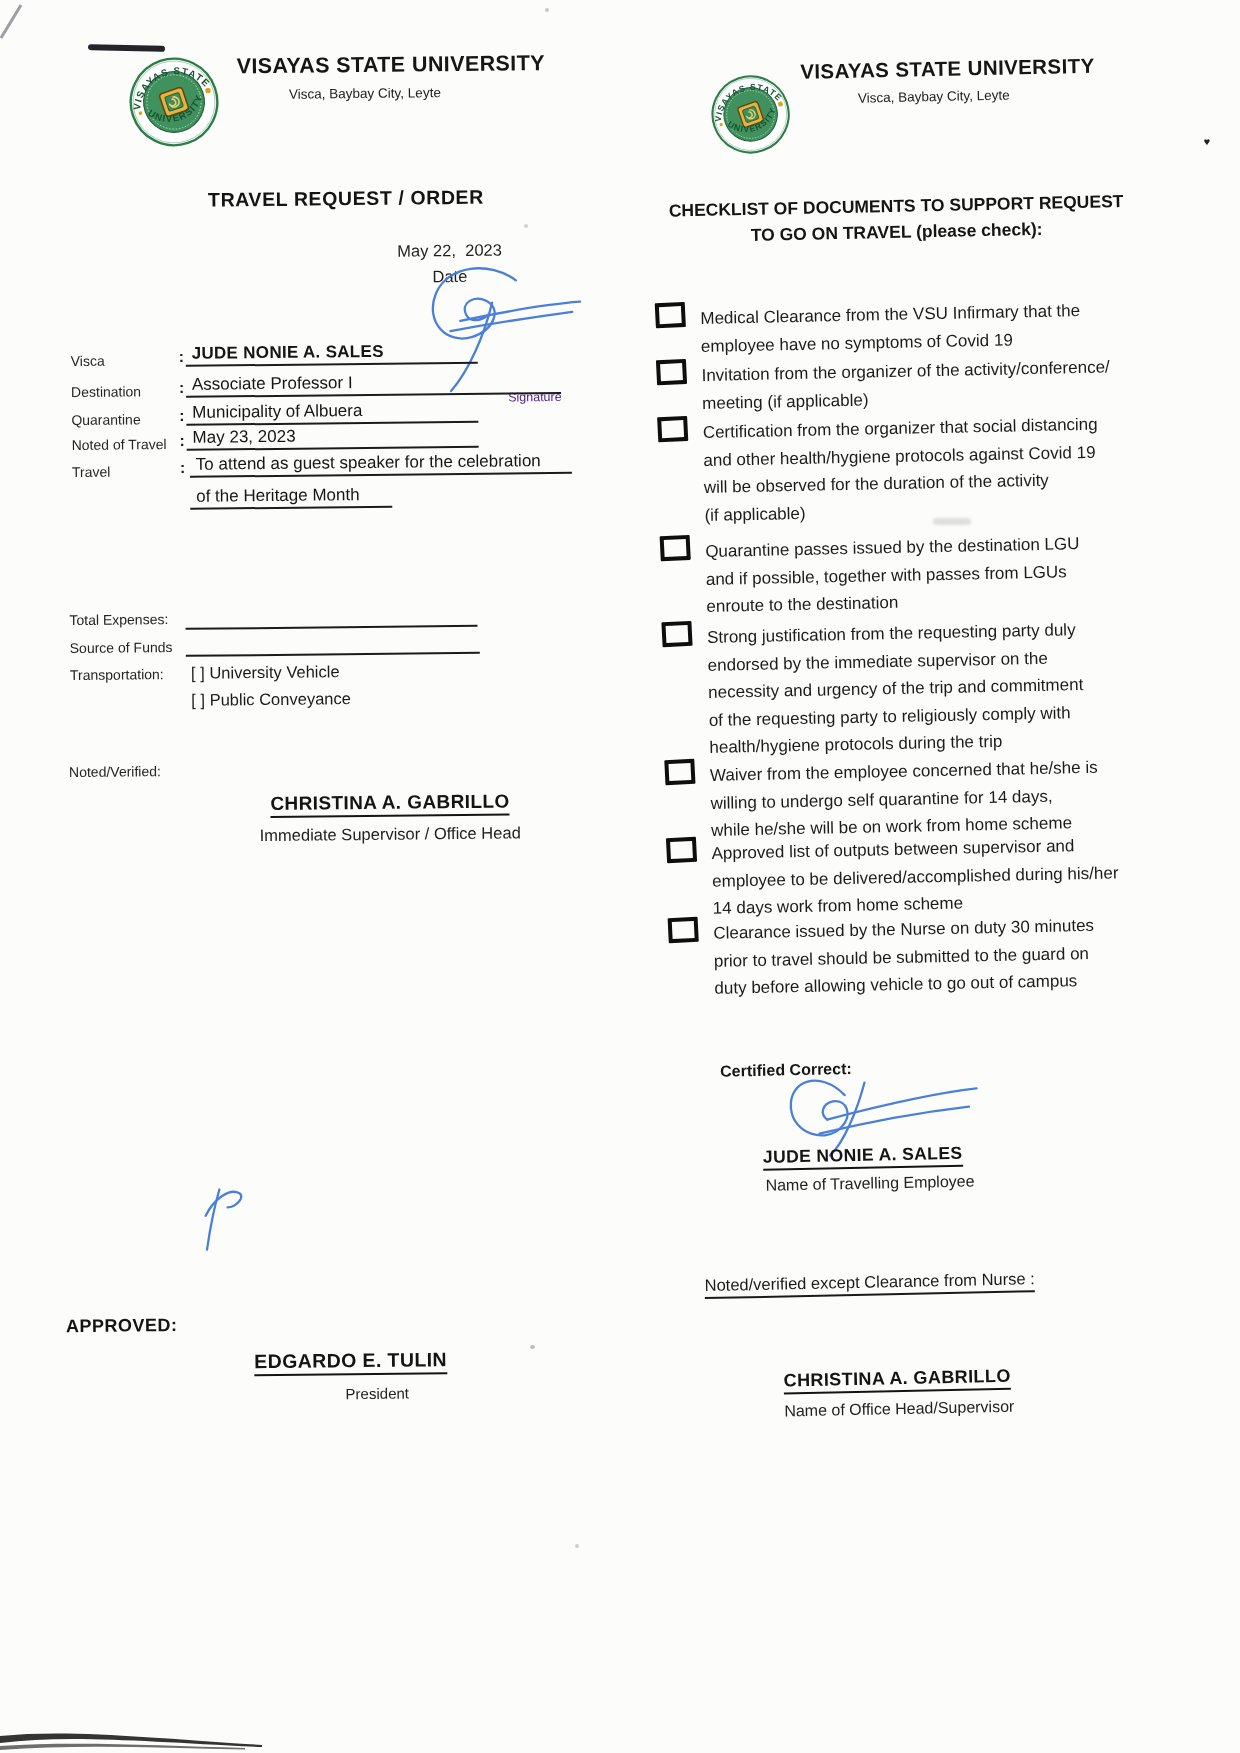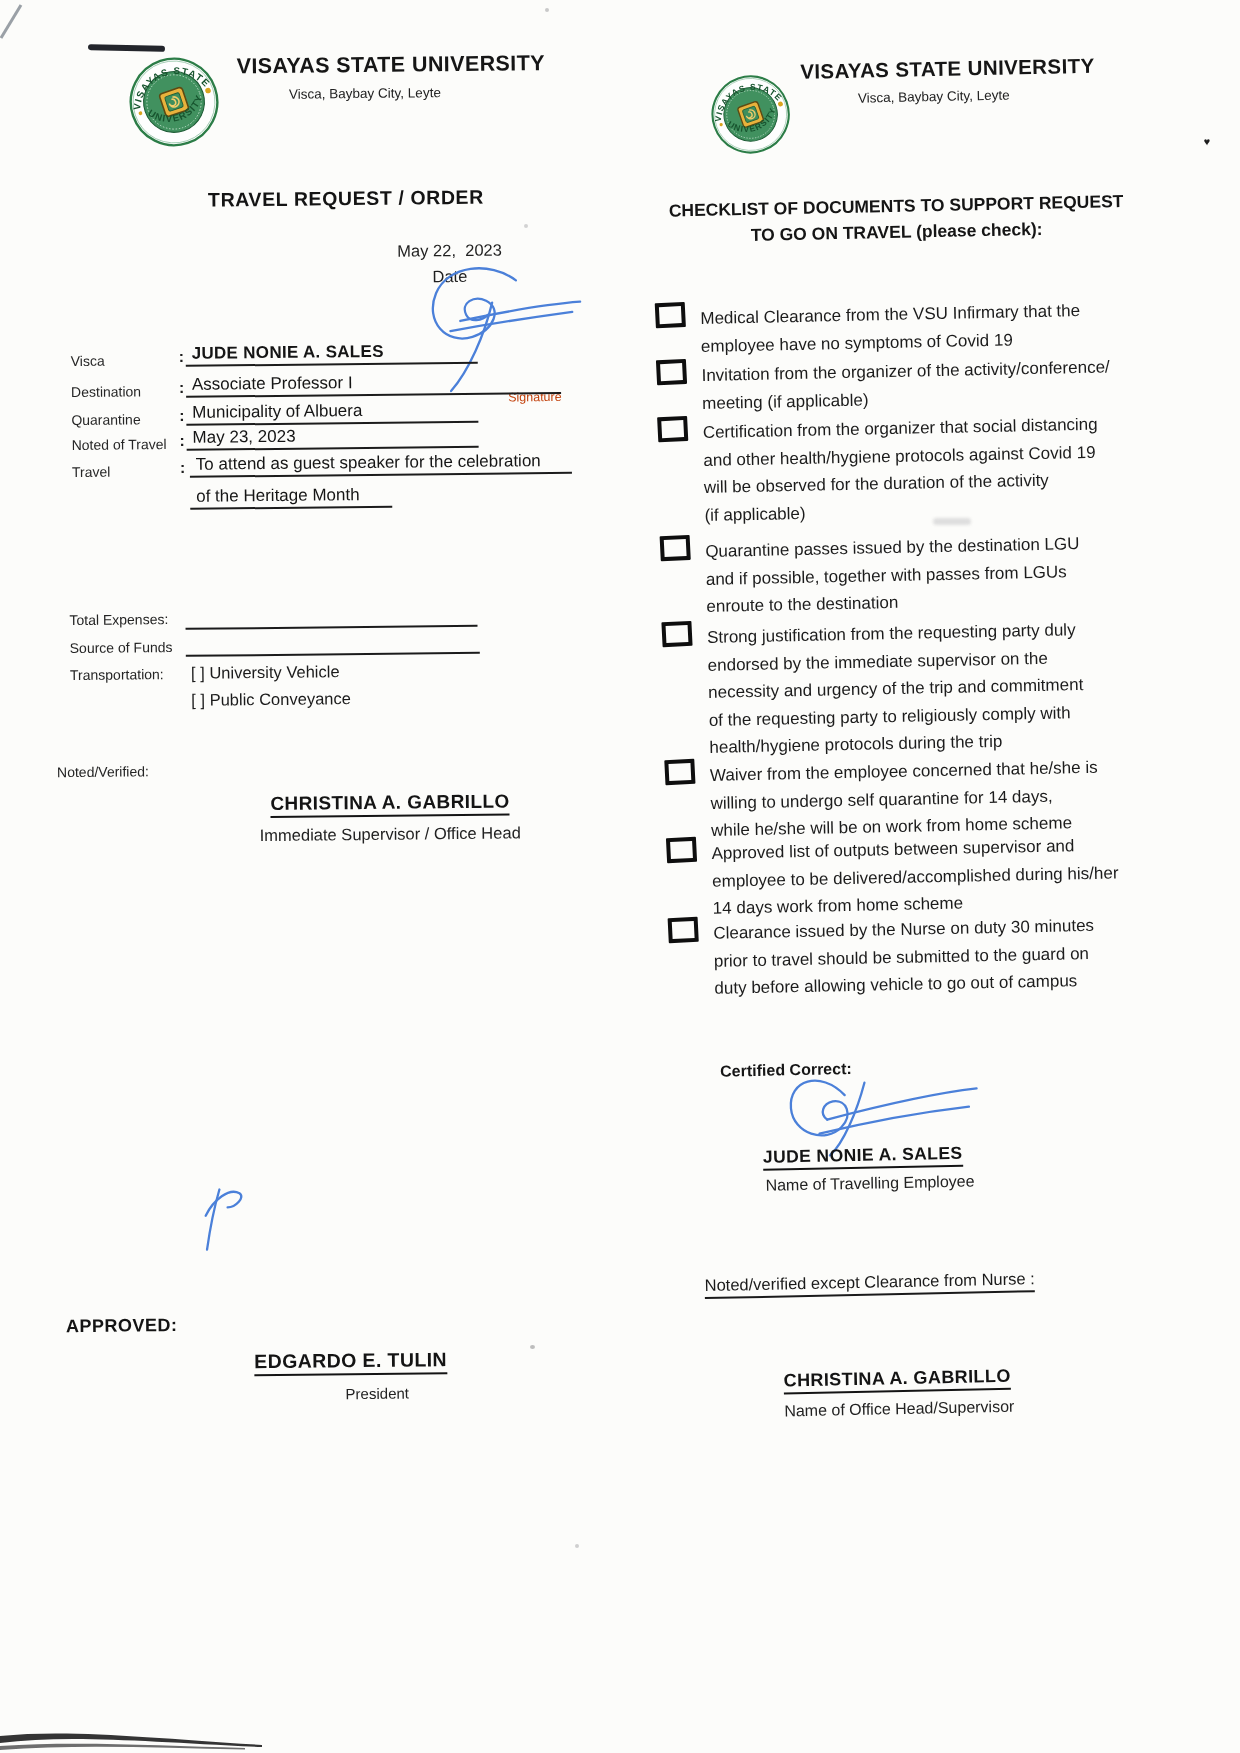--- a/index.html
+++ b/index.html
@@ -13,21 +13,21 @@
   .univ-addr{font-size:13.5px;color:#222;text-align:center;}
   .seal{position:absolute;}
   .form-title{font-weight:bold;font-size:19.5px;letter-spacing:.6px;color:#141414;white-space:nowrap;}
   
   .date-blk{left:388px;top:244px;width:120px;text-align:center;font-size:16.5px;white-space:pre;}
   .frow{position:absolute;left:0;width:620px;height:30px;}
   .flabel{position:absolute;left:68px;top:4px;font-size:14px;color:#262626;white-space:nowrap;}
   .fcolon{position:absolute;left:176px;top:0;font-size:16px;font-weight:bold;}
   .fvline{position:absolute;top:-4px;border-bottom:2.2px solid #1c1c1c;padding:0 0 1px 6px;font-size:17px;white-space:nowrap;color:#151515;}
   .bold{font-weight:bold;letter-spacing:.3px;}
-  .sig-caption{font-size:12.5px;color:#c2410c;text-align:right;}
+  .sig-caption{font-size:12.5px;color:#4c1d95;text-align:right;}
   .plain-line{position:absolute;border-bottom:2.2px solid #1b1b1b;}
   .small-label{font-size:14px;color:#242424;white-space:nowrap;}
   .opt{font-size:16.5px;color:#1b1b1b;white-space:nowrap;}
   .name-underlined{font-weight:bold;border-bottom:2.4px solid #141414;padding-bottom:1px;letter-spacing:.4px;white-space:nowrap;color:#141414;}
   .caption{color:#222;white-space:nowrap;}
   
   .cl-title{text-align:center;font-weight:bold;font-size:17.5px;color:#151515;line-height:26px;}
   .cl-item{position:absolute;left:700px;width:480px;}
   .cbx{position:absolute;left:-45px;top:-3px;width:30px;height:25px;border:4px solid #0e0e0e;transform:rotate(-1.6deg);border-radius:1px;background:transparent;}
   .cl-line{font-size:17px;line-height:27.5px;white-space:nowrap;color:#1c1c1c;}
@@ -130,21 +130,21 @@
     </div>
 
     <div class="abs small-label" style="left:64px;top:611px;">Total Expenses:</div>
     <div class="plain-line" style="left:180px;top:608px;width:292px;height:22px;"></div>
     <div class="abs small-label" style="left:64px;top:639px;">Source of Funds</div>
     <div class="plain-line" style="left:180px;top:635px;width:294px;height:22px;"></div>
     <div class="abs small-label" style="left:64px;top:666px;">Transportation:</div>
     <div class="abs opt" style="left:185px;top:664px;">[ ] University Vehicle</div>
     <div class="abs opt" style="left:185px;top:691px;">[ ] Public Conveyance</div>
 
-    <div class="abs small-label" style="left:50px;top:763px;">Noted/Verified:</div>
+    <div class="abs small-label" style="left:62px;top:763px;">Noted/Verified:</div>
     <div class="abs name-underlined" style="left:263px;top:794px;font-size:19px;">CHRISTINA A. GABRILLO</div>
     <div class="abs caption" style="left:252px;top:827px;font-size:16.5px;">Immediate Supervisor / Office Head</div>
 
     <div class="abs" style="left:53px;top:1315px;font-size:18px;font-weight:bold;letter-spacing:.5px;color:#141414;">APPROVED:</div>
     <svg class="abs" style="left:178px;top:1180px" width="60" height="78" viewBox="0 0 60 78">
       <path class="ink" d="M30,10 C24,30 20,50 17,70"></path>
       <path class="ink" d="M16,36 C24,20 40,8 50,14 C56,18 46,28 38,28"></path>
     </svg>
     <div class="abs name-underlined" style="left:241px;top:1351px;font-size:19.5px;border-bottom-width:2.6px;">EDGARDO E. TULIN</div>
     <div class="abs caption" style="left:332px;top:1387px;font-size:15px;">President</div>

